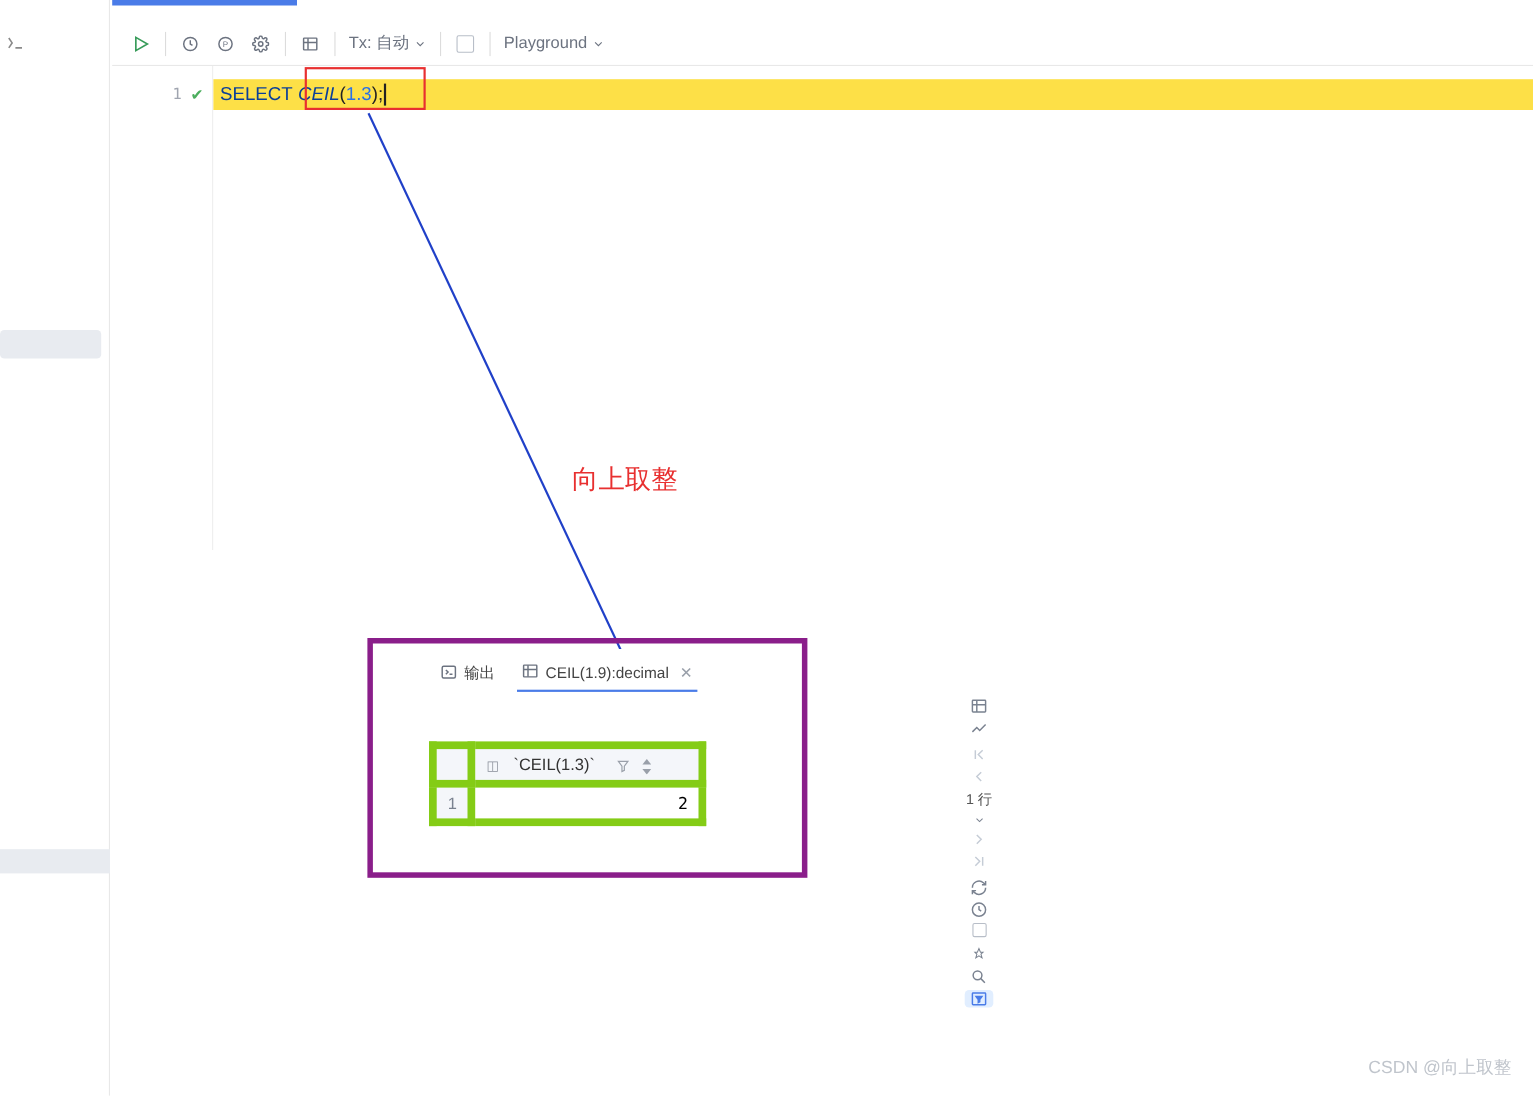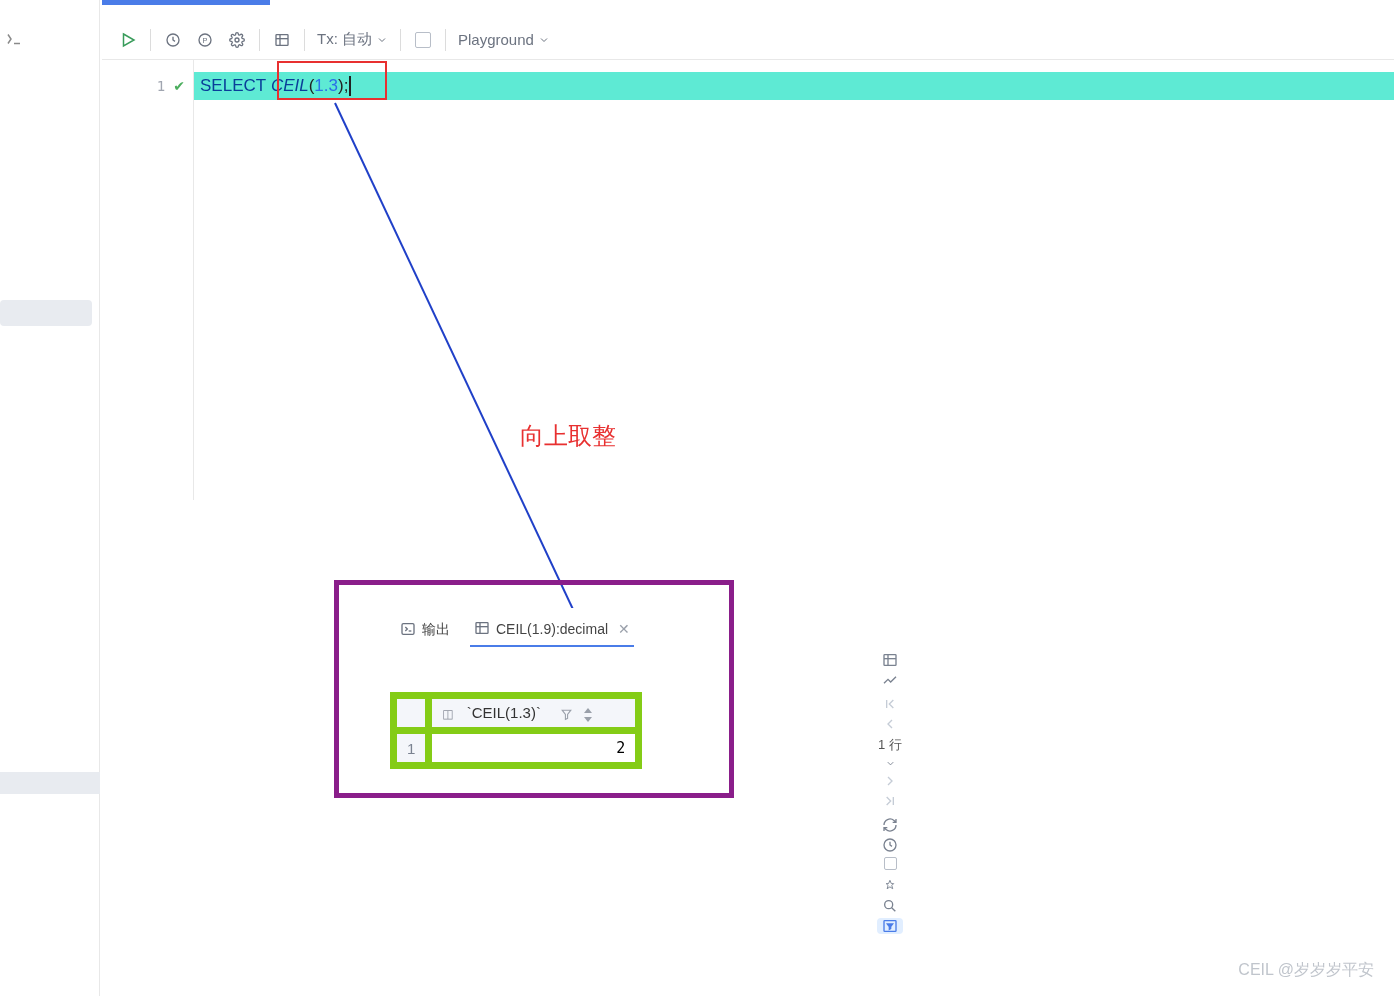--- a/index.html
+++ b/index.html
@@ -19,37 +19,37 @@
     .tb-square { width: 16px; height: 16px; border: 1.5px solid #b8bec8; border-radius: 2px; }
     .run-icon { color: #399c5b; }
     
     .editor-area { position: absolute; left: 102px; top: 60px; width: 1292px; height: 440px; display: flex; }
     .gutter { width: 92px; background: #fff; border-right: 1px solid #e8e8e8; padding-top: 12px; }
     .gutter-row { display: flex; align-items: center; justify-content: flex-end; padding-right: 8px; gap: 8px; height: 28px; }
     .gutter-num { color: #a0a5b0; font-family: Consolas, monospace; font-size: 14px; }
     .gutter-check { color: #4cae5e; font-size: 14px; }
     
     .code-area { flex: 1; padding-top: 12px; background: #fff; }
-    .code-line { height: 28px; display: flex; align-items: center; padding-left: 6px; font-family: Consolas, "Courier New", monospace; font-size: 17px; background: #5eead4; }
+    .code-line { height: 28px; display: flex; align-items: center; padding-left: 6px; font-family: Consolas, "Courier New", monospace; font-size: 17px; background: #fde047; }
     .kw-select { color: #0a3e99; }
     .kw-ceil { color: #0a3e99; font-style: italic; }
     .paren { color: #222; }
     .num { color: #2a70e8; }
     .semi { color: #222; }
     .cursor { display: inline-block; width: 1.5px; height: 20px; background: #222; vertical-align: middle; margin-left: 1px; }
     
     .red-box { position: absolute; left: 277px; top: 61px; width: 110px; height: 39px; border: 2.5px solid #e83030; pointer-events: none; }
     
     .annotation-text { position: absolute; left: 520px; top: 420px; color: #e83030; font-size: 24px; font-weight: 400; }
     
     .arrow-svg { position: absolute; left: 330px; top: 100px; width: 400px; height: 640px; pointer-events: none; }
     
     .purple-box { position: absolute; left: 334px; top: 580px; width: 400px; height: 218px; border: 5px solid #8a1e8a; }
     
-    .result-panel { position: absolute; left: 386px; top: 608px; width: 1008px; height: 200px; background: #fff; }
+    .result-panel { position: absolute; left: 386px; top: 590px; width: 1008px; height: 200px; background: #fff; }
     .result-tabs { display: flex; align-items: center; height: 44px; padding: 0 10px; gap: 16px; }
     .result-tab { display: flex; align-items: center; gap: 6px; color: #444; font-size: 14px; padding: 6px 4px; }
     .result-tab.active { border-bottom: 2px solid #4a7ce8; }
     .tab-icon { color: #6c7380; }
     .tab-close { color: #9aa0aa; font-size: 14px; margin-left: 4px; }
     
     .result-toolbar { display: flex; align-items: center; height: 40px; padding: 0 10px; gap: 4px; flex-direction: column; }
     .rt-icon { width: 26px; height: 26px; display: inline-flex; align-items: center; justify-content: center; color: #7a8290; cursor: pointer; border-radius: 4px; }
     .rt-sep { width: 1px; height: 20px; background: #dcdcdc; margin: 0 4px; }
     .rt-text { color: #555; font-size: 13px; padding: 0 6px; }
@@ -300,13 +300,13 @@
       <tr>
         <td class="td-rownum">1</td>
         <td class="td-val">2</td>
       </tr>
     </tbody>
   </table>
 </div>
 
 <div class="purple-box"></div>
 
-<div class="watermark">CEIL @岁岁岁平安</div>
+<div class="watermark">CSDN @向上取整</div>
 
 </body></html>

